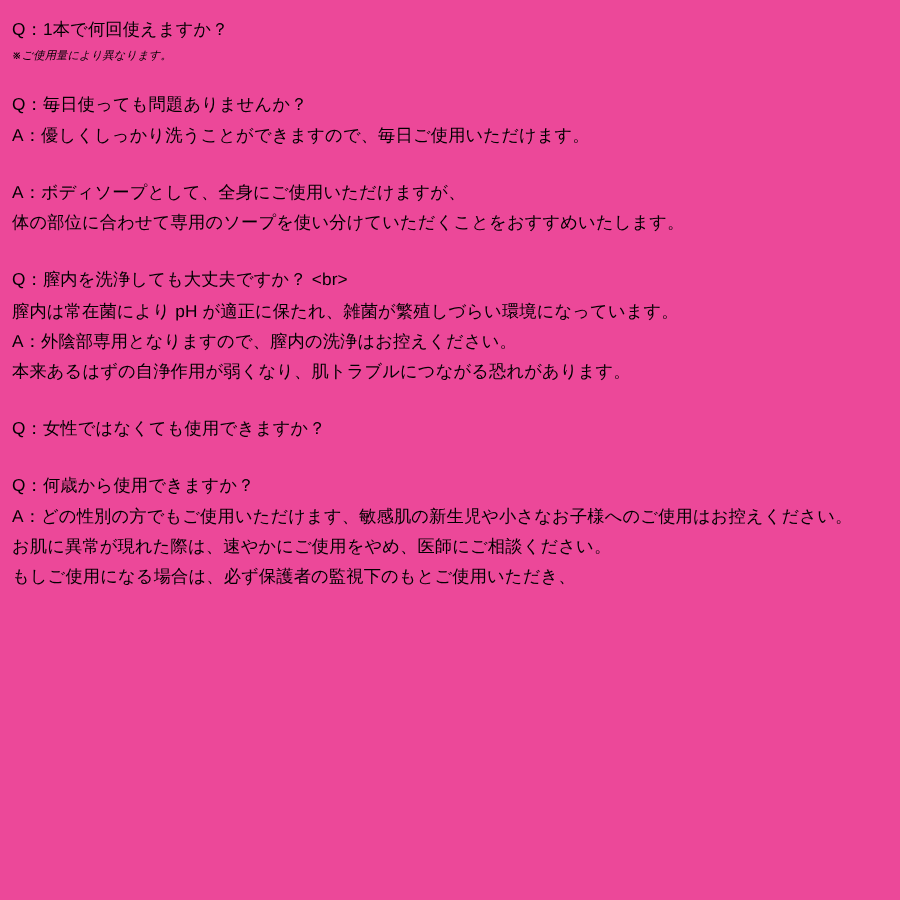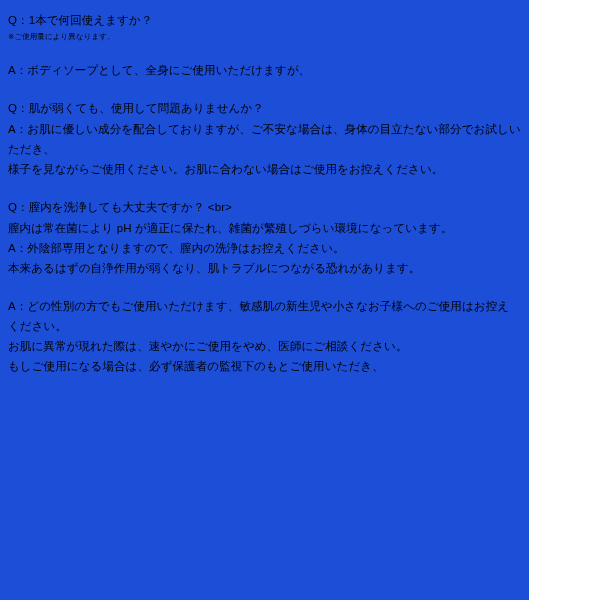--- a/index.html
+++ b/index.html
@@ -8,71 +8,74 @@
     background: #ffffff;
   }
   body {
     width: 600px;
     height: 600px;
     font-family: "Liberation Sans", "DejaVu Sans", sans-serif;
     color: #000000;
     overflow: hidden;
   }
   .faq-page {
-    width: 529px;
+    width: 600px;
     height: 600px;
     box-sizing: border-box;
     padding: 10px 8px 0 8px;
-    background: #1d4ed8;
+    background: #ec4899;
   }
   .qa-block {
     margin: 0 0 18px 0;
   }
   .line {
     font-size: 11.5px;
     line-height: 20px;
     letter-spacing: 0.1px;
     white-space: pre-wrap;
     word-break: break-word;
   }
   .line.q {
     margin-bottom: 1px;
   }
   .note {
     font-size: 7.5px;
     line-height: 11px;
     color: #000000;
     margin-top: 0px;
     letter-spacing: 0.1px;
+    font-style: italic;
   }
 </style>
 </head>
 <body>
 
 <div class="faq-page">
   <div id="faq-container">
       <div class="qa-block">
         <div class="line q">Q：1本で何回使えますか？</div>
         <div class="note">※ご使用量により異なります。</div>
       </div>
       <div class="qa-block">
-        <div class="line">A：ボディソープとして、全身にご使用いただけますが、</div>
+        <div class="line q">Q：毎日使っても問題ありませんか？</div>
+        <div class="line">A：優しくしっかり洗うことができますので、毎日ご使用いただけます。</div>
       </div>
       <div class="qa-block">
-        <div class="line q">Q：肌が弱くても、使用して問題ありませんか？</div>
-        <div class="line">A：お肌に優しい成分を配合しておりますが、ご不安な場合は、身体の目立たない部分でお試しいただき、</div>
-        <div class="line">様子を見ながらご使用ください。お肌に合わない場合はご使用をお控えください。</div>
+        <div class="line">A：ボディソープとして、全身にご使用いただけますが、</div>
+        <div class="line">体の部位に合わせて専用のソープを使い分けていただくことをおすすめいたします。</div>
       </div>
       <div class="qa-block">
         <div class="line q">Q：膣内を洗浄しても大丈夫ですか？ &lt;br&gt;</div>
         <div class="line">膣内は常在菌により pH が適正に保たれ、雑菌が繁殖しづらい環境になっています。</div>
         <div class="line">A：外陰部専用となりますので、膣内の洗浄はお控えください。</div>
         <div class="line">本来あるはずの自浄作用が弱くなり、肌トラブルにつながる恐れがあります。</div>
       </div>
       <div class="qa-block">
+        <div class="line q">Q：女性ではなくても使用できますか？</div>
       </div>
       <div class="qa-block">
+        <div class="line q">Q：何歳から使用できますか？</div>
         <div class="line">A：どの性別の方でもご使用いただけます、敏感肌の新生児や小さなお子様へのご使用はお控えください。</div>
         <div class="line">お肌に異常が現れた際は、速やかにご使用をやめ、医師にご相談ください。</div>
         <div class="line">もしご使用になる場合は、必ず保護者の監視下のもとご使用いただき、</div>
       </div>
     </div>
 </div>
 
 </body></html>

